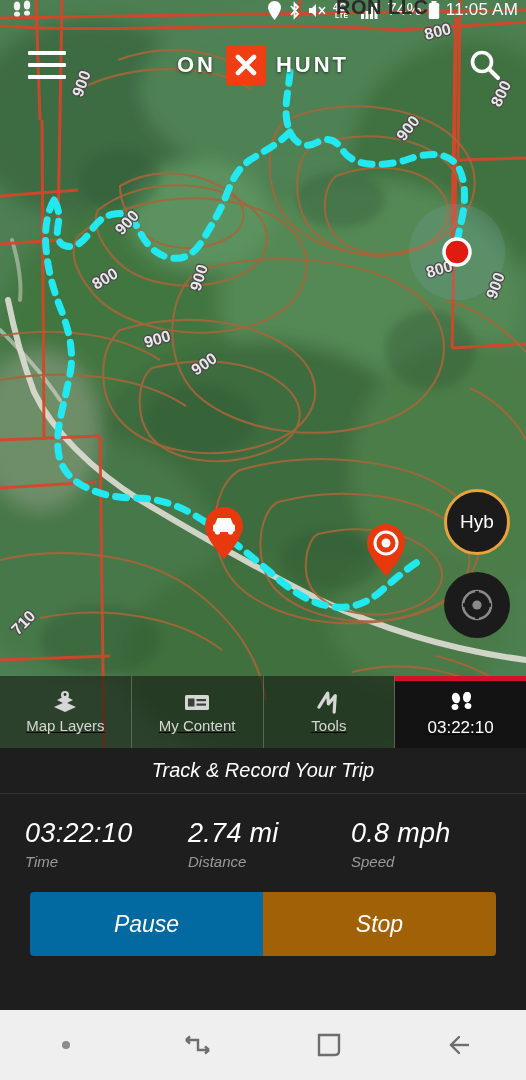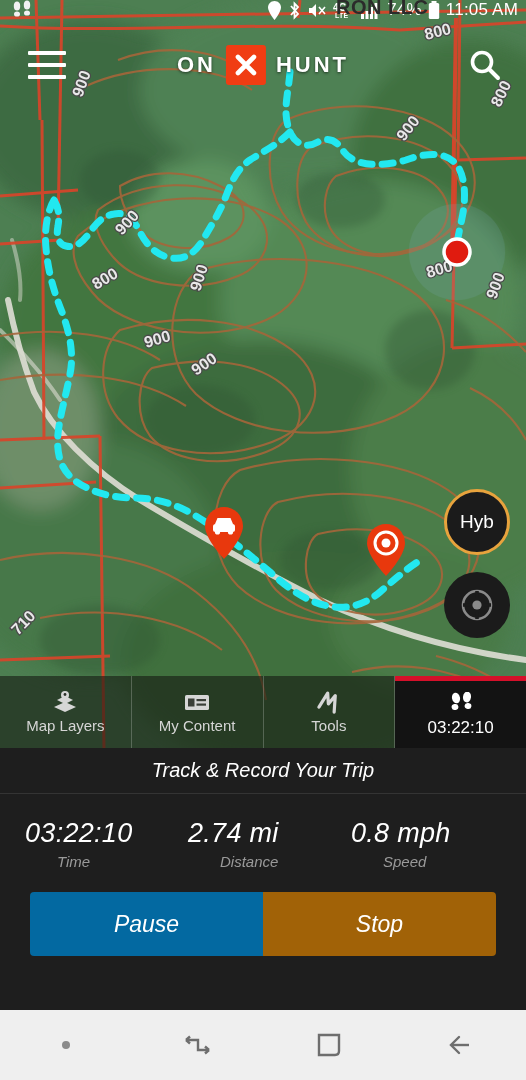--- a/index.html
+++ b/index.html
@@ -47,40 +47,40 @@
   .mapinfo { position:absolute; left:14px; bottom:92px; z-index:20;
     color:#e9e9e9; font-size:15px; text-shadow:0 1px 3px rgba(0,0,0,.85);
     display:flex; gap:18px; align-items:flex-start; }
   .scalewrap { width:112px; padding-top:2px; }
   .scaletxt { text-align:center; margin-bottom:4px; }
   .scalebar { height:13px; border:2px solid #fff; border-top:none; }
   .coords { line-height:1.35; padding-top:4px; }
 
   
   .tabbar { position:absolute; left:0; top:676px; width:526px; height:72px;
-    display:flex; z-index:22; }
+    display:flex; z-index:22;text-decoration:underline; }
   .tab { flex:1; position:relative; background:rgba(22,28,20,.62);
     border-right:1px solid rgba(255,255,255,.22);
     display:flex; flex-direction:column; align-items:center;
     justify-content:center; gap:3px; color:#d6d6d6; font-size:15px; }
   .tab .ic { height:24px; display:flex; align-items:center; }
   .tab.active { background:#131313; border-right:none; color:#fff;
     border-top:5px solid #d5102a; }
   .tab.active .lbl { font-size:17px; }
 
   
   .panel { position:absolute; left:0; top:748px; width:526px; height:262px;
     background:#1e1e1e; z-index:24;font-style:italic; }
   .panel-title { height:46px; display:flex; align-items:center;
     justify-content:center; color:#fff; font-size:20px;
     border-bottom:1px solid #343434; }
   .stats { display:flex; padding:24px 0 0 25px; }
   .stat { width:163px; }
   .stat .v { color:#fff; font-size:27px; letter-spacing:.3px; }
-  .stat .k { color:#9a9a9a; font-size:15px; margin-top:4px;margin-left:32px; }
+  .stat .k { color:#9a9a9a; font-size:15px; margin-top:4px; }
   .actions { display:flex; padding:22px 30px 0 30px; gap:0; }
   .btn { flex:1; height:64px; display:flex; align-items:center;
     justify-content:center; font-size:23px; color:#fff; }
   .btn.pause { background:#0369a1; border-radius:4px 0 0 4px; }
   .btn.stop { background:#a16207; border-radius:0 4px 4px 0; }
 
   
   .navbar { position:absolute; left:0; top:1010px; width:526px; height:70px;
     background:#efefef; display:flex; align-items:center; z-index:28; }
   .navitem { flex:1; display:flex; align-items:center; justify-content:center; }

